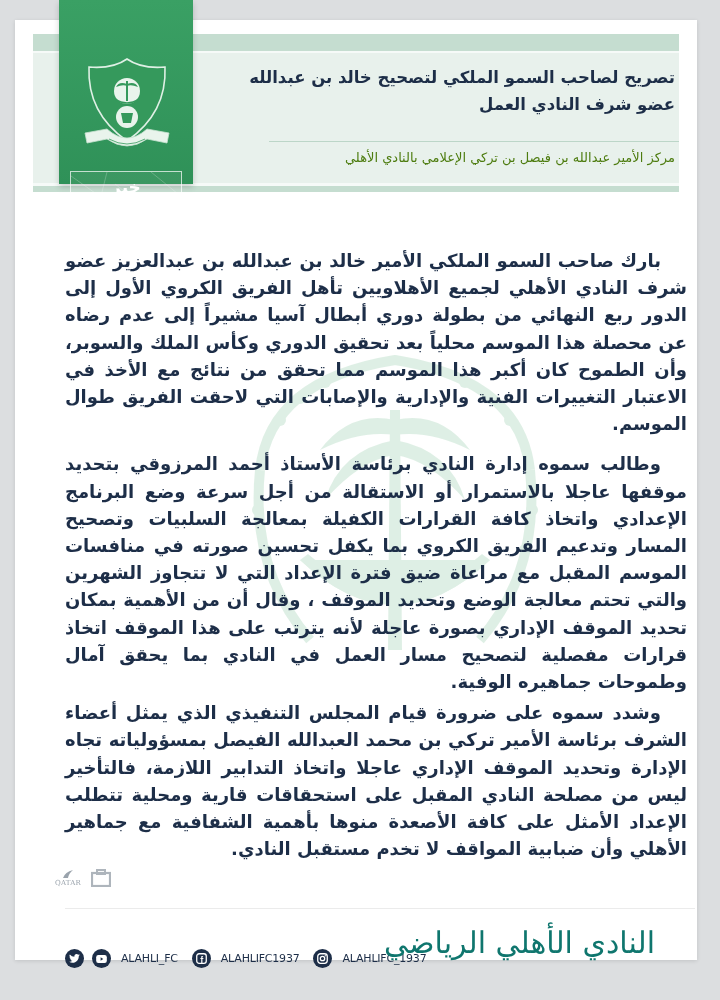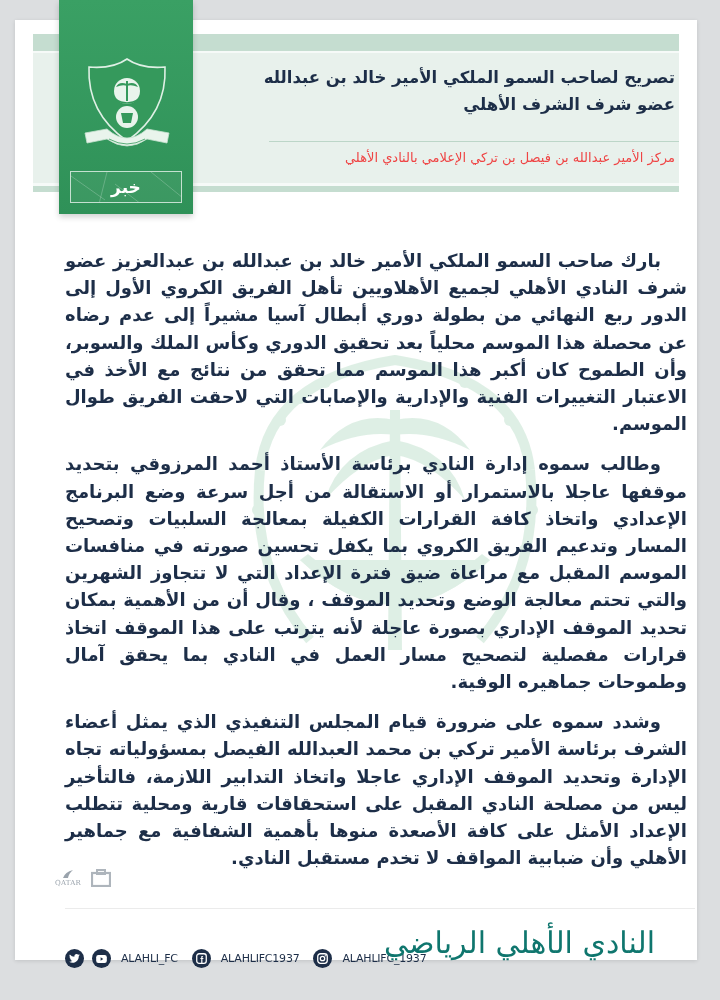--- a/index.html
+++ b/index.html
@@ -54,27 +54,27 @@
       right: 18px; top: 121px;
       width: 410px; height: 1px;
       background: #bcd6c8;
     }
     .source {
       position: absolute;
       right: 22px; top: 130px;
       width: 440px;
       direction: rtl; text-align: right;
       font-size: 13px;
-      color: #ef4444;
+      color: #4d7c0f;
     }
     
     .badge {
       position: absolute;
       left: 59px; top: 0;
-      width: 134px; height: 214px;
+      width: 134px; height: 184px;
       background: linear-gradient(180deg, #3aa064 0%, #2f9158 100%);
       box-shadow: 0 3px 6px rgba(0,0,0,0.18);
     }
     .badge .crest { position: absolute; left: 20px; top: 55px; width: 96px; height: 100px; }
     .badge .news-box {
       position: absolute; left: 11px; top: 171px; width: 112px; height: 32px;
       border: 1.5px solid rgba(255,255,255,0.7);
       background: rgba(255,255,255,0.06);
       overflow: hidden;
     }
@@ -95,21 +95,21 @@
       text-align: justify;
       text-align-last: right;
       font-family: "DejaVu Sans", sans-serif;
       font-weight: bold;
       font-size: 18px;
       line-height: 27.2px;
       color: #1d2e48;
     }
     .body-text p { text-indent: 26px; }
     .body-text p.gap { margin-top: 13px; }
-    .body-text p.tight { margin-top: 13px; }
+    .body-text p.tight { margin-top: 4px; }
 
     .sponsors { position: absolute; left: 40px; top: 849px; display: flex; align-items: center; gap: 10px; }
     .qatar { display: flex; flex-direction: column; align-items: center; color: #9aa3ac; font-size: 7px; letter-spacing: 0.2px; font-family: "DejaVu Serif", serif; justify-content: center; }
     .footer-sep { position: absolute; left: 50px; top: 888px; width: 630px; height: 1px; background: #ebebeb; }
     .social { position: absolute; left: 50px; top: 929px; display: flex; align-items: center; gap: 8px; }
     .social .ic {
       width: 19px; height: 19px; border-radius: 50%;
       background: #1d2e48; display: flex; align-items: center; justify-content: center;
     }
     .social .handle { font-size: 11px; color: #1d2e48; margin: 0 6px 0 2px; font-family: "DejaVu Sans", sans-serif; letter-spacing: -0.2px; }
@@ -128,22 +128,22 @@
 <div class="card">
 
   <div class="header-band">
     <div class="top-strip"></div>
     <div class="white-line"></div>
     <div class="white-line2"></div>
     <div class="bottom-strip"></div>
   </div>
 
   <div class="title">
-    <div>تصريح لصاحب السمو الملكي الأمير خالد بن عبدالله</div>
-    <div>عضو شرف الشرف الأهلي</div>
+    <div>تصريح لصاحب السمو الملكي لتصحيح خالد بن عبدالله</div>
+    <div>عضو شرف النادي العمل</div>
   </div>
   <div class="title-sep"></div>
   <div class="source">مركز الأمير عبدالله بن فيصل بن تركي الإعلامي بالنادي الأهلي</div>
 
   <svg class="watermark" viewBox="0 0 330 320">
     <g fill="none" stroke="#6fb98c" stroke-width="10">
       <path d="M30 120 Q40 30 165 10 Q290 30 300 120"></path>
       <path d="M30 120 Q20 220 80 290"></path>
       <path d="M300 120 Q310 220 250 290"></path>
     </g>

